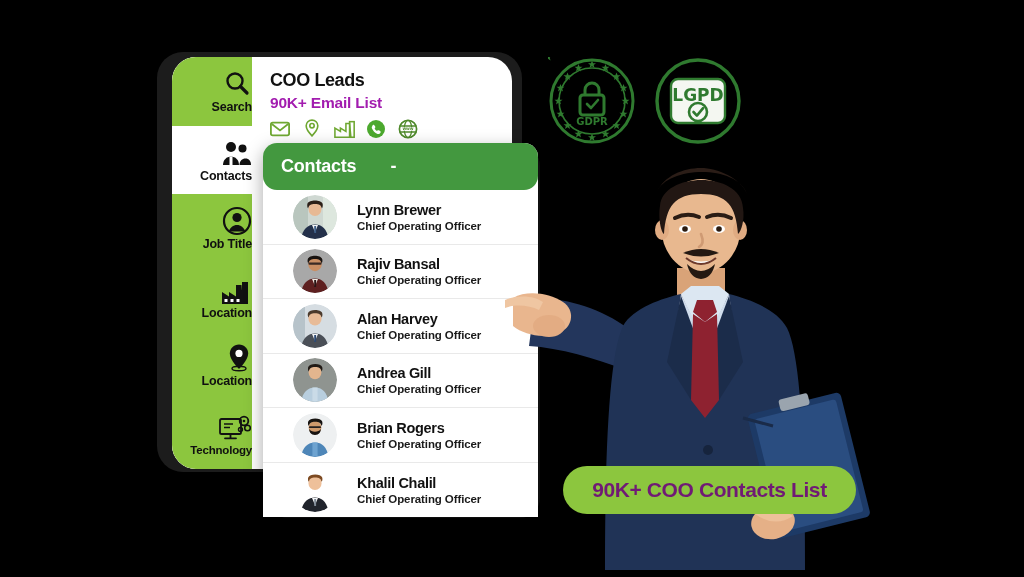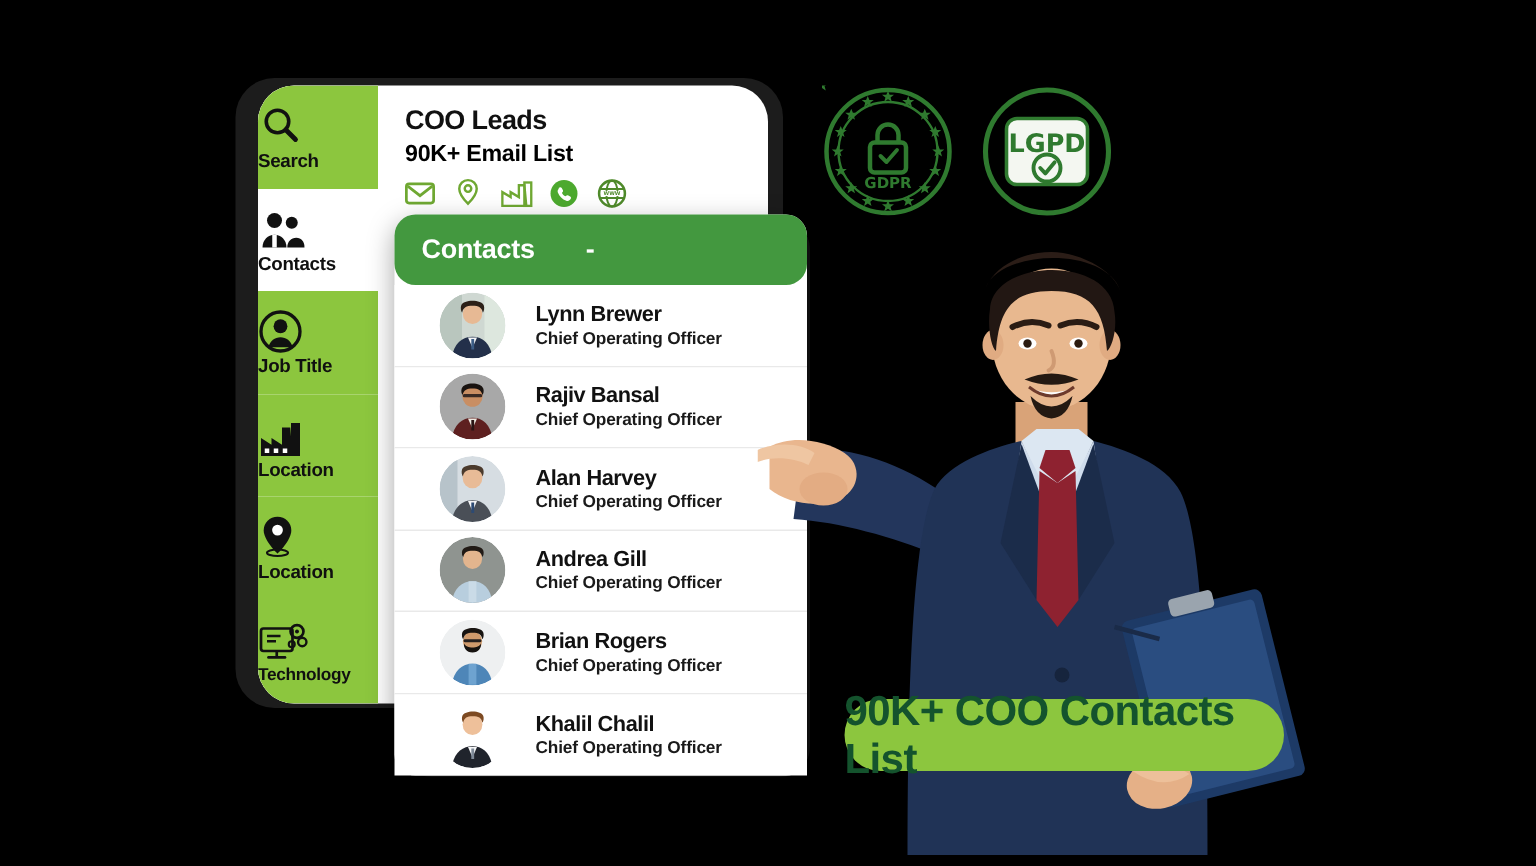--- a/index.html
+++ b/index.html
@@ -21,34 +21,34 @@
     position:absolute;left:172px;top:57px;width:340px;height:412px;
     background:#ffffff;border-radius:24px;overflow:hidden;
     display:flex;
   }
   .sidebar{
     width:80px;flex:0 0 80px;background:#ffffff;
     display:flex;flex-direction:column;
   }
   .nav-item{
     height:68.6px;display:flex;flex-direction:column;
-    align-items:flex-start;justify-content:center;gap:2px;
+    align-items:flex-end;justify-content:center;gap:2px;
     color:#111;background:#ffffff;
   }
   .nav-item.active{background:#8CC63E;}
   .nav-item .nav-ico{height:30px;display:flex;align-items:flex-end;justify-content:center;}
   .nav-item .nav-label{
     font-size:12.5px;font-weight:700;color:#101010;letter-spacing:-.2px;
     white-space:nowrap;line-height:1;
   }
   .sidebar .nav-item:last-child .nav-label{font-size:11.5px;}
 
   .main-pane{flex:1;position:relative;padding:14px 0 0 18px;box-sizing:border-box;}
   .app-title{font-size:18px;font-weight:700;color:#111;letter-spacing:-.4px;line-height:1.1;}
-  .app-sub{font-size:15.5px;font-weight:700;color:#000000;margin-top:3px;letter-spacing:-.2px;}
+  .app-sub{font-size:15.5px;font-weight:700;color:#a21caf;margin-top:3px;letter-spacing:-.2px;}
   .icon-row{display:flex;align-items:center;gap:12px;margin-top:7px;}
   .icon-row .ico{width:20px;height:20px;display:block;}
 
   
   .contacts-shadow{
     position:absolute;left:268px;top:146px;width:272px;height:372px;
     background:#141414;border-radius:20px;filter:blur(0.5px);opacity:.95;
   }
   .contacts-card{
     position:absolute;left:263px;top:143px;width:275px;height:374px;
@@ -82,22 +82,22 @@
   .badges{position:absolute;left:548px;top:57px;display:flex;gap:18px;}
   .badge{width:88px;height:88px;}
 
   
   .person{position:absolute;left:505px;top:150px;width:400px;height:420px;}
 
   
   .cta{
     position:absolute;left:563px;top:466px;width:293px;height:48px;
     background:#8CC63E;border-radius:24px;
-    display:flex;align-items:center;justify-content:flex-end;
-    font-size:28px;font-weight:700;color:#14532d;letter-spacing:-.4px;
+    display:flex;align-items:center;justify-content:center;
+    font-size:21px;font-weight:700;color:#701a75;letter-spacing:-.4px;
   }
 </style>
 </head>
 <body>
 
 <div class="stage">
 
   <div class="card-shadow"></div>
 
   <div class="app-card">

